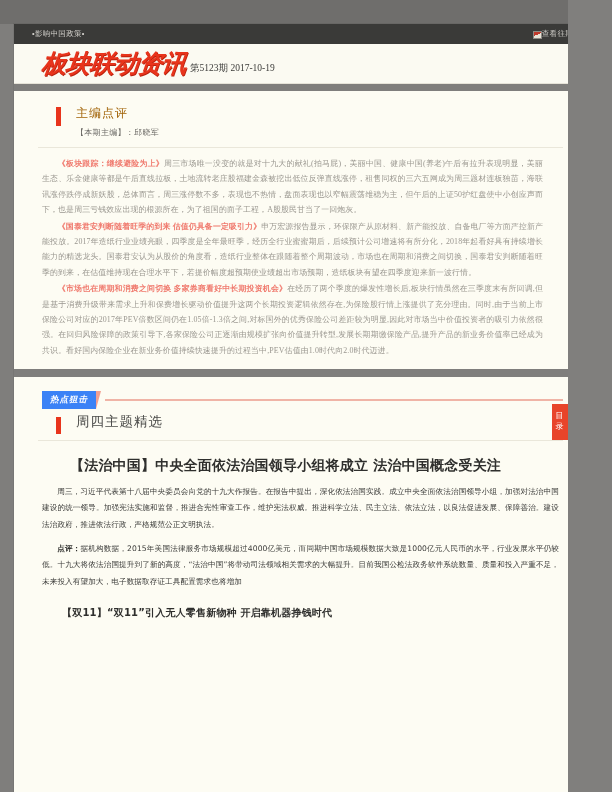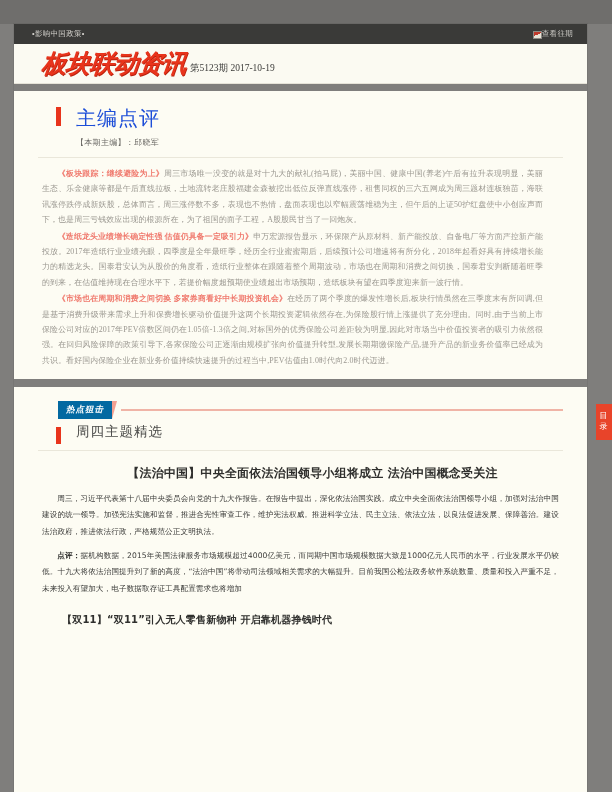--- a/index.html
+++ b/index.html
@@ -6,21 +6,21 @@
   html, body {
     margin: 0; padding: 0;
     width: 612px; height: 792px;
     background: #807f7d;
     font-family: "Liberation Sans", "DejaVu Sans", sans-serif;
   }
 
   
   .viewport {
     position: relative;
-    width: 612px; height: 792px;
+    width: 568px; height: 792px;
     overflow: hidden;
     background: #7f7e7c;
   }
 
   
   .top-strip {
     position: absolute; top: 0; left: 0;
     width: 612px; height: 24px;
     background: #6f6e6c;
   }
@@ -112,22 +112,22 @@
     position: relative;
   }
   .red-tick {
     position: absolute;
     left: 18px; top: 2px;
     width: 5px; height: 19px;
     background: #e8341c;
   }
   .section-title {
     font-family: "Liberation Serif", serif;
-    font-size: 20px;
-    color: #1d4ed8;
+    font-size: 12px;
+    color: #a16207;
     margin: 0 0 0 22px;
     font-weight: 400;
     letter-spacing: 1px;
   }
   .editor-line {
     margin: 5px 0 0 22px;
     font-family: "Liberation Serif", serif;
     font-size: 8px;
     color: #6c6a66;
     letter-spacing: .3px;
@@ -159,31 +159,30 @@
   }
 
   
   .badge-row {
     display: flex;
     align-items: center;
     padding-left: 4px;
     margin-bottom: 2px;
   }
   .badge {
-    background: #0369a1;
+    background: #3b82f6;
     color: #fff;
     font-family: Liberation Sans, sans-serif;
     font-size: 8.5px;
     font-weight: 700;
     font-style: italic;
     padding: 2.5px 8px 3px 8px;
     letter-spacing: 1px;
     position: relative;
     white-space: nowrap;
-    margin-left: 16px;
   }
   .badge::after {
     content: "";
     position: absolute;
     right: -5px; top: 0;
     border-top: 18px solid #f3a091;
     border-right: 5px solid transparent;
   }
   .badge-rule {
     flex: 1;
@@ -200,28 +199,27 @@
     letter-spacing: 1px;
   }
   .topic-rule {
     margin: 9px 0 0 0;
     border: 0; border-top: 1px solid #eae7da;
   }
 
   .article { margin-top: 13px; padding: 0 4px; }
   .art-head {
     font-family: "DejaVu Sans", sans-serif;
-    font-size: 12px;
+    font-size: 14px;
     font-weight: 700;
     color: #2f2f2d;
     text-indent: 2em;
     line-height: 1.6;
     letter-spacing: .2px;
     margin: 0;
-    text-align: center;
   }
   .art-p {
     font-family: "DejaVu Sans", sans-serif;
     font-size: 7.6px;
     line-height: 2.15;
     color: #3a3a38;
     text-align: justify;
     text-indent: 2em;
     margin: 8px 0 0 0;
     letter-spacing: .1px;
@@ -299,21 +297,21 @@
           <div class="editor-line">【本期主编】：邱晓军</div>
         </div>
       </div>
       <hr class="hr-soft">
 
       <div class="commentary">
         <p class="cm-p">
           <span class="cm-title">《板块跟踪：继续避险为上》</span><span>周三市场唯一没变的就是对十九大的献礼(拍马屁)，美丽中国、健康中国(养老)午后有拉升表现明显，美丽生态、乐金健康等都是午后直线拉板，土地流转老庄股福建金森被挖出低位反弹直线涨停，租售同权的三六五网成为周三题材连板独苗，海联讯涨停跌停成新妖股，总体而言，周三涨停数不多，表现也不热情，盘面表现也以窄幅震荡维稳为主，但午后的上证50护红盘使中小创应声而下，也是周三亏钱效应出现的根源所在，为了祖国的面子工程，A股股民甘当了一回炮灰。</span>
         </p>
         <p class="cm-p">
-          <span class="cm-title">《造纸龙头业绩增长确定性强 估值仍具备一定吸引力》</span><span>申万宏源报告显示，环保限产从原材料、新产能投放、自备电厂等方面严控新产能投放。2017年造纸行业业绩亮眼，四季度是全年最旺季，经历全行业蜜蜜期后，后续预计公司增速将有所分化，2018年起看好具有持续增长能力的精选龙头。国泰君安认为从股价的角度看，造纸行业整体在跟随着整个周期波动，市场也在周期和消费之间切换，国泰君安判断随着旺季的到来，在估值维持现在合理水平下，若提价幅度超预期使业绩超出市场预期，造纸板块有望在四季度迎来新一波行情。</span>
+          <span class="cm-title">《国泰君安判断随着旺季的到来 估值仍具备一定吸引力》</span><span>申万宏源报告显示，环保限产从原材料、新产能投放、自备电厂等方面严控新产能投放。2017年造纸行业业绩亮眼，四季度是全年最旺季，经历全行业蜜蜜期后，后续预计公司增速将有所分化，2018年起看好具有持续增长能力的精选龙头。国泰君安认为从股价的角度看，造纸行业整体在跟随着整个周期波动，市场也在周期和消费之间切换，国泰君安判断随着旺季的到来，在估值维持现在合理水平下，若提价幅度超预期使业绩超出市场预期，造纸板块有望在四季度迎来新一波行情。</span>
         </p>
         <p class="cm-p">
           <span class="cm-title">《市场也在周期和消费之间切换 多家券商看好中长期投资机会》</span><span>在经历了两个季度的爆发性增长后,板块行情虽然在三季度末有所回调,但是基于消费升级带来需求上升和保费增长驱动价值提升这两个长期投资逻辑依然存在,为保险股行情上涨提供了充分理由。同时,由于当前上市保险公司对应的2017年PEV倍数区间仍在1.05倍-1.3倍之间,对标国外的优秀保险公司差距较为明显,因此对市场当中价值投资者的吸引力依然很强。在回归风险保障的政策引导下,各家保险公司正逐渐由规模扩张向价值提升转型,发展长期期缴保险产品,提升产品的新业务价值率已经成为共识。看好国内保险企业在新业务价值持续快速提升的过程当中,PEV估值由1.0时代向2.0时代迈进。</span>
         </p>
       </div>
     </div>
 
     <div class="card-gap"></div>
 
     <div class="card">

